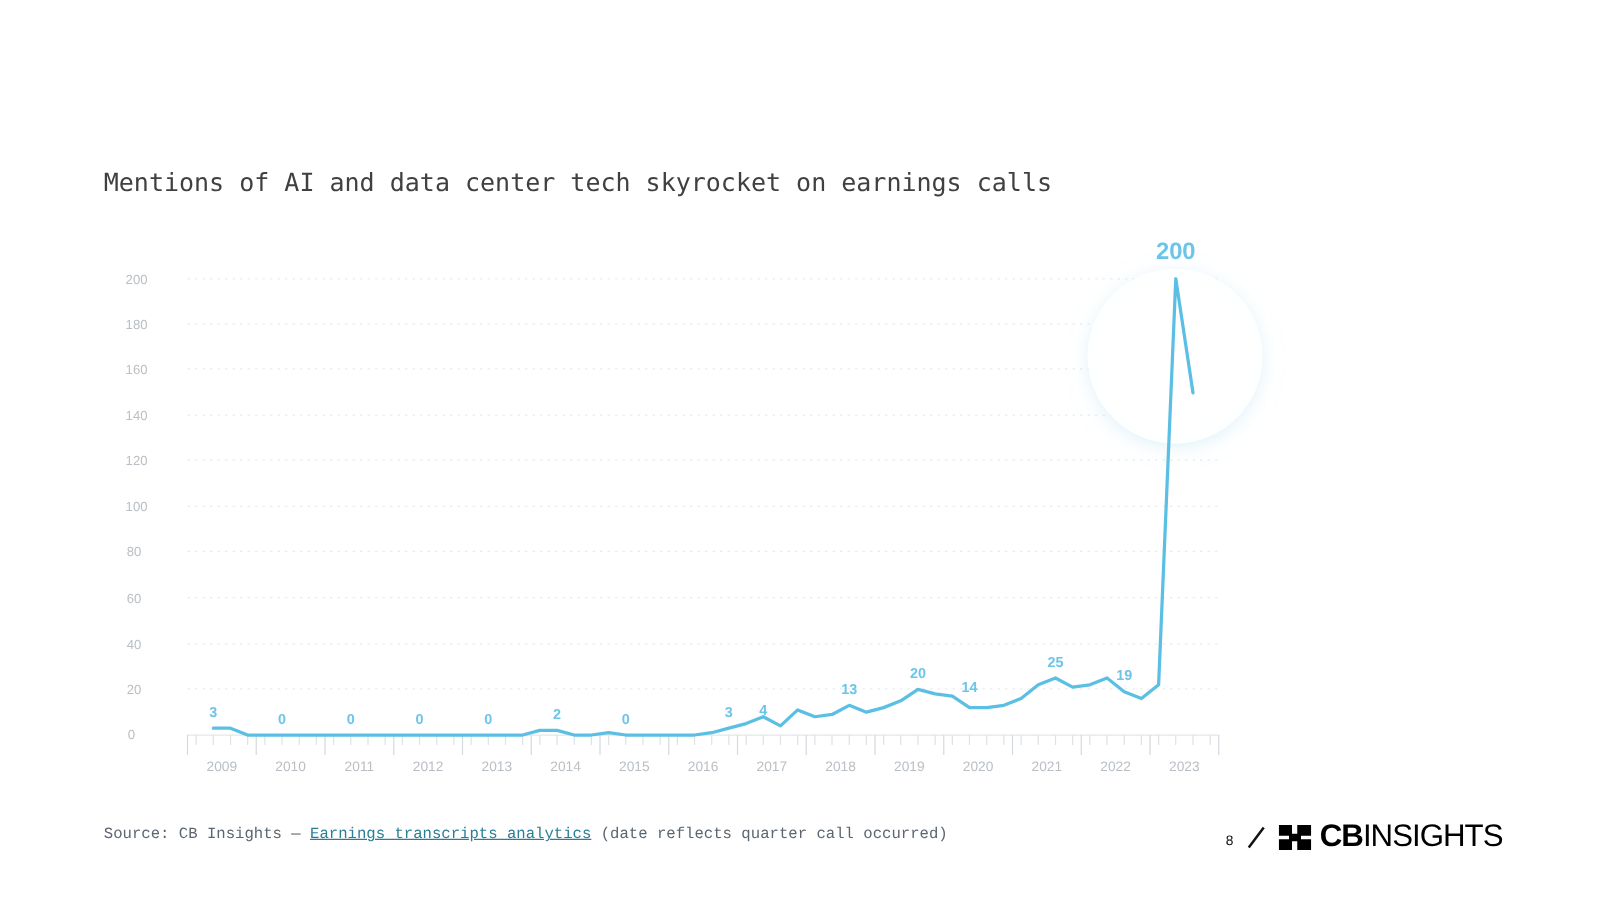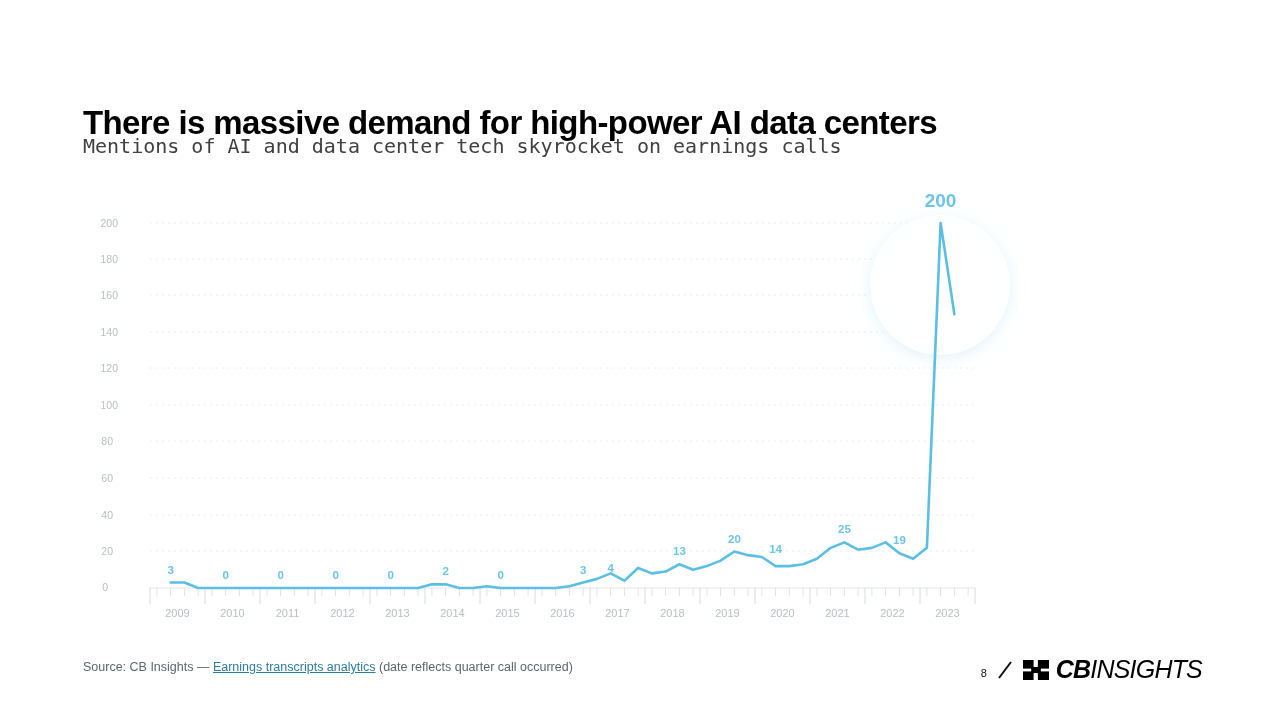--- a/index.html
+++ b/index.html
@@ -78,21 +78,21 @@
   }
   .chart-svg {
     display: block;
   }
 
   
   .footer-source {
     position: absolute;
     left: 83px;
     top: 659px;
-    font-family: Liberation Sans, sans-serif;
+    font-family: Liberation Mono, monospace;
     font-size: 12.5px;
     line-height: 16px;
     color: #5c6670;
     white-space: nowrap;
   }
   .footer-source .src-link {
     color: #2a7f96;
     text-decoration: underline;
   }
   .footer-source .src-tail {
@@ -130,32 +130,30 @@
     height: 20px;
     display: block;
   }
   .logo-text {
     font-family: "Liberation Sans", sans-serif;
     font-size: 25px;
     line-height: 1;
     letter-spacing: -0.8px;
     color: #000000;
     white-space: nowrap;
-    font-style: italic;
   }
   .logo-text .cb { font-weight: 700; }
   .logo-text .ins { font-weight: 400; }
 </style>
 </head>
 <body>
 
 <div class="slide">
 
 
-  <h1 class="title">There is massive demand for high-power AI data centers</h1>
 
   <div class="subtitle">Mentions of AI and data center tech skyrocket on earnings calls</div>
 
   <div class="chart-area">
     <svg class="chart-svg" width="1280" height="450" viewBox="0 0 1280 450">
       <defs>
         <radialGradient id="spotGrad" cx="50%" cy="50%" r="50%">
           <stop offset="0%" stop-color="#ffffff" stop-opacity="1"></stop>
           <stop offset="68%" stop-color="#ffffff" stop-opacity="1"></stop>
           <stop offset="88%" stop-color="#f3fbfe" stop-opacity="0.95"></stop>

